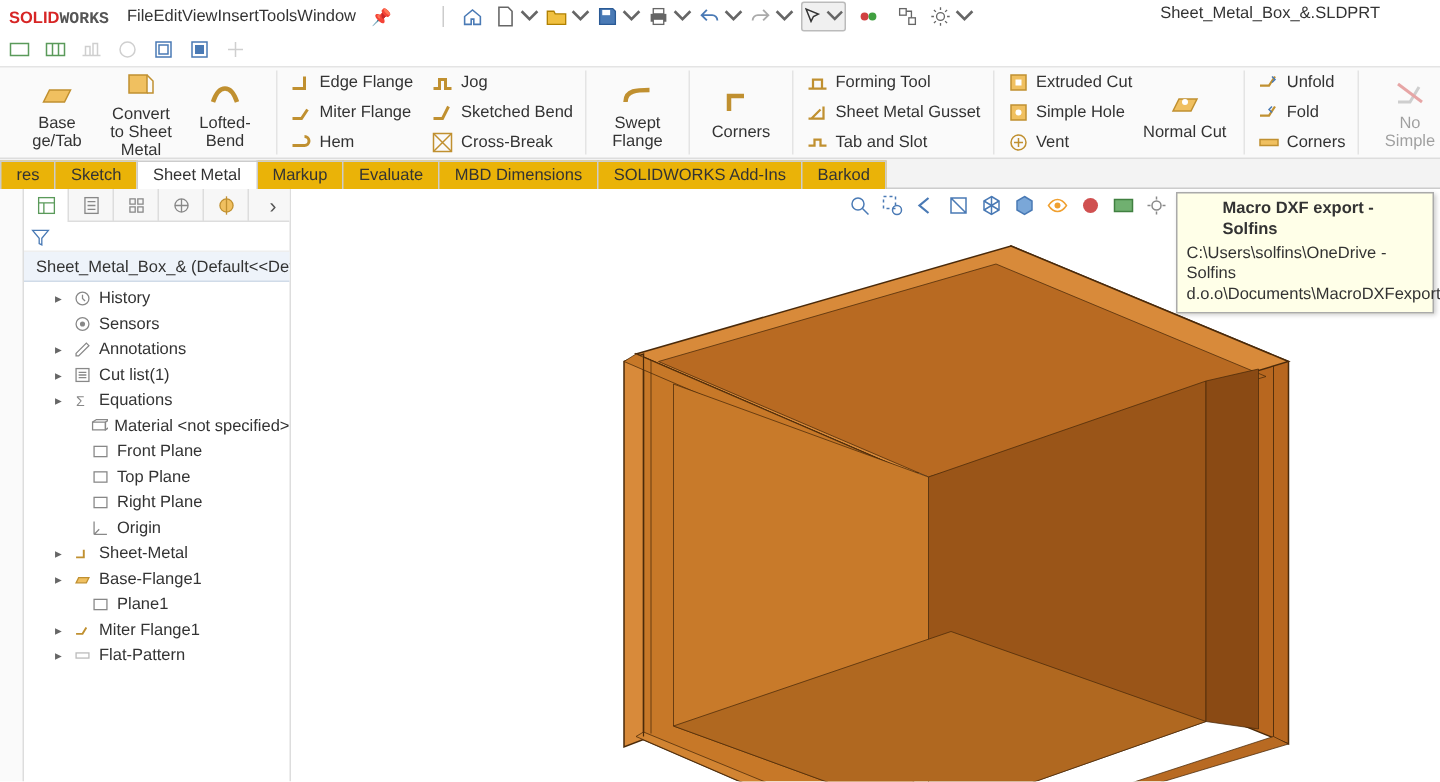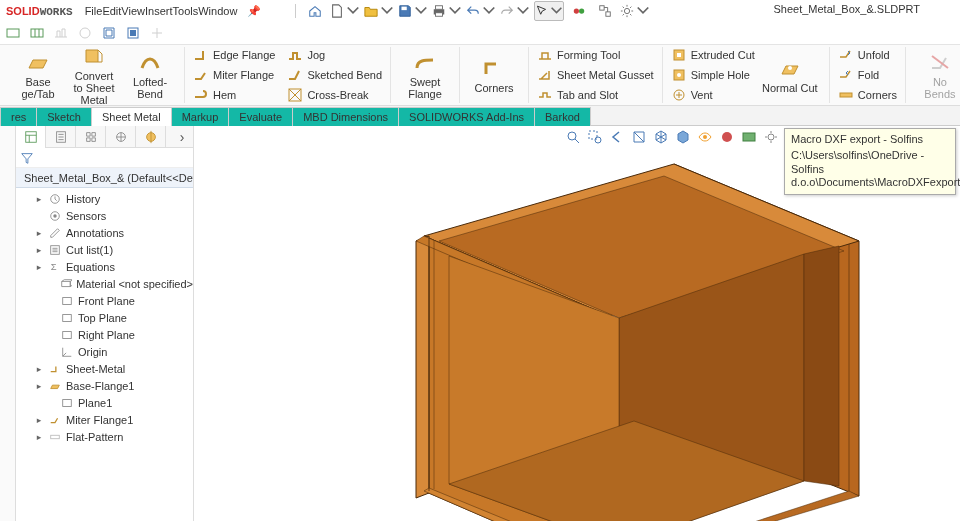--- a/index.html
+++ b/index.html
@@ -22,21 +22,21 @@
 .tb2-btn{width:18px;height:18px;display:flex;align-items:center;justify-content:center;}
 .ribbon{height:62px;background:#fafafa;border-top:1px solid #e4e4e4;border-bottom:1px solid #ddd;display:flex;align-items:stretch;padding:2px 4px;}
 .rib-grp{display:flex;align-items:center;padding:0 6px;border-right:1px solid #e4e4e4;}
 .rib-big{display:flex;flex-direction:column;align-items:center;justify-content:center;width:56px;gap:2px;text-align:center;line-height:1.1;}
 .rib-big .ic{width:24px;height:24px;display:flex;align-items:center;justify-content:center;}
 .rib-big.disabled{opacity:.45;}
 .rib-col{display:flex;flex-direction:column;justify-content:center;gap:2px;}
 .rib-row{display:flex;align-items:center;gap:4px;height:18px;padding:0 2px;white-space:nowrap;}
 .rib-row .ic{width:16px;height:16px;display:flex;align-items:center;justify-content:center;}
 .tabstrip{height:20px;background:#f3f3f3;border-bottom:1px solid #ccc;display:flex;align-items:flex-end;}
-.tab{padding:3px 10px;border:1px solid #ccc;border-bottom:none;background:#14b8a6;margin-right:-1px;font-size:11px;position:relative;top:1px;cursor:default;}
+.tab{padding:3px 10px;border:1px solid #ccc;border-bottom:none;background:#eab308;margin-right:-1px;font-size:11px;position:relative;top:1px;cursor:default;}
 .tab.active{background:#fff;z-index:2;}
 .workspace{position:absolute;top:126px;left:0;right:0;bottom:0;display:flex;}
 .leftbar{width:16px;border-right:1px solid #ddd;background:#fafafa;}
 .panel{width:178px;border-right:1px solid #ddd;background:#fff;display:flex;flex-direction:column;}
 .panel-tabs{height:22px;display:flex;align-items:center;border-bottom:1px solid #ddd;background:#f7f7f7;}
 .ptab{width:30px;height:22px;display:flex;align-items:center;justify-content:center;border-right:1px solid #ddd;}
 .ptab.active{background:#fff;}
 .ptab-arrow{margin-left:auto;width:22px;text-align:center;font-size:14px;color:#555;}
 .filter-row{height:20px;border-bottom:1px solid #eee;display:flex;align-items:center;padding:0 4px;}
 .treehead{height:20px;background:#eef3fa;border-bottom:1px solid #d0dbe8;display:flex;align-items:center;padding:0 4px;white-space:nowrap;overflow:hidden;}
@@ -44,21 +44,21 @@
 .tn{display:flex;align-items:center;height:17px;padding-left:6px;gap:4px;white-space:nowrap;}
 .tn .tw{width:10px;text-align:center;color:#666;font-size:9px;}
 .tn .ti{width:14px;height:14px;display:flex;align-items:center;justify-content:center;}
 .tn.d1{padding-left:18px;}
 .tn.d2{padding-left:30px;}
 .tn.dim{color:#999;}
 .viewport{flex:1;position:relative;background:#fff;overflow:hidden;}
 .view-tools{position:absolute;top:2px;right:180px;display:flex;gap:4px;}
 .vt{width:18px;height:18px;display:flex;align-items:center;justify-content:center;}
 .tooltip{position:absolute;top:2px;right:4px;width:172px;background:#ffffe8;border:1px solid #aaa;padding:4px 6px;font-size:10px;line-height:1.25;box-shadow:1px 1px 3px rgba(0,0,0,.2);}
-.tooltip .tt-title{font-weight:normal;margin-bottom:2px;}
+.tooltip .tt-title{font-weight:bold;margin-bottom:2px;margin-left:24px;}
 .box3d{position:absolute;left:200px;top:20px;}
 </style>
 </head>
 <body>
 
 <div class="menubar">
   <span class="logo"><span class="r">SOLID</span><span class="g">WORKS</span></span>
   <div class="menu-items">
     <span>File</span>
     <span>Edit</span>
@@ -407,21 +407,21 @@
   </div>
   <div class="rib-grp">
     <div class="rib-big disabled">
         <div class="ic">
           <svg viewBox="0 0 24 24" width="24" height="24">
             <path d="M4 18h8l6-10" fill="none" stroke="#999" stroke-width="2"></path>
             <path d="M4 6l16 12" stroke="#d04040" stroke-width="2"></path>
           </svg>
         </div>
         <span style="white-space:pre-line">No
-Bends</span>
+Simple</span>
       </div>
 
   </div>
 
 </div>
 
 <div class="tabstrip">
   <div class="tab">res</div>
   <div class="tab">Sketch</div>
   <div class="tab active">Sheet Metal</div>

